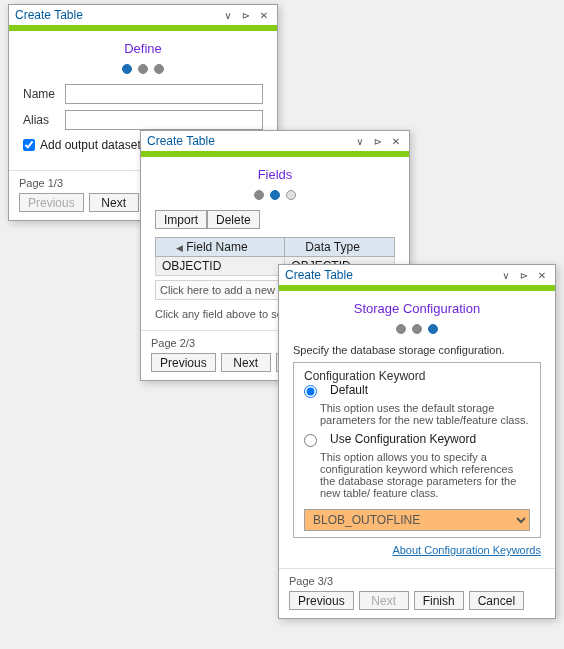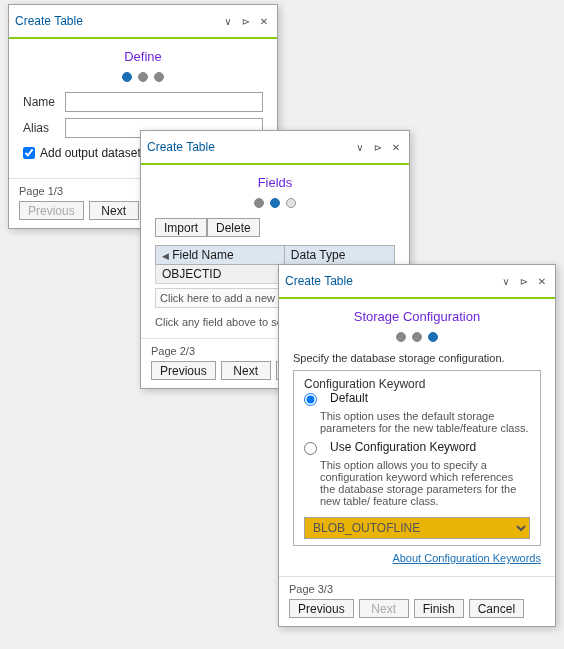--- a/index.html
+++ b/index.html
@@ -17,26 +17,26 @@
     
     .dialog {
       position: absolute;
       background: #fff;
       border: 1px solid #a0a0a0;
       box-shadow: 2px 2px 8px rgba(0,0,0,0.2);
     }
 
     .dialog-titlebar {
       background: #fff;
-      border-bottom: 2px solid #84cc16;
+      border-bottom: 6px solid #84cc16;
       padding: 4px 6px;
       display: flex;
       align-items: center;
       justify-content: space-between;
-      height: 34px;
+      height: 26px;
     }
 
     .dialog-title {
       color: #005a9e;
       font-size: 12px;
       font-weight: normal;
     }
 
     .titlebar-controls {
       display: flex;
@@ -169,21 +169,21 @@
       width: 100%;
       border-collapse: collapse;
       border: 1px solid #b0b0b0;
       font-size: 12px;
       margin-bottom: 4px;
     }
 
     .field-table th {
       background: #dce6f0;
       border: 1px solid #b0b0b0;
-      padding: 2px 6px;
+      padding: 2px 20px;
       text-align: left;
       font-weight: normal;
     }
 
     .field-table td {
       border: 1px solid #d0d0d0;
       padding: 2px 6px;
       background: #fff;
     }
 
@@ -238,21 +238,21 @@
       font-size: 11px;
       color: #555;
       margin-left: 16px;
       margin-bottom: 6px;
     }
 
     .select-field {
       width: 100%;
       height: 22px;
       border: 1px solid #a0a0a0;
-      background: #eab308;
+      background: #fdba74;
       color: #555;
       font-size: 12px;
       padding: 0 4px;
       margin-top: 4px;
     }
 
     .about-link {
       text-align: right;
       color: #1a6fb5;
       font-size: 11px;

